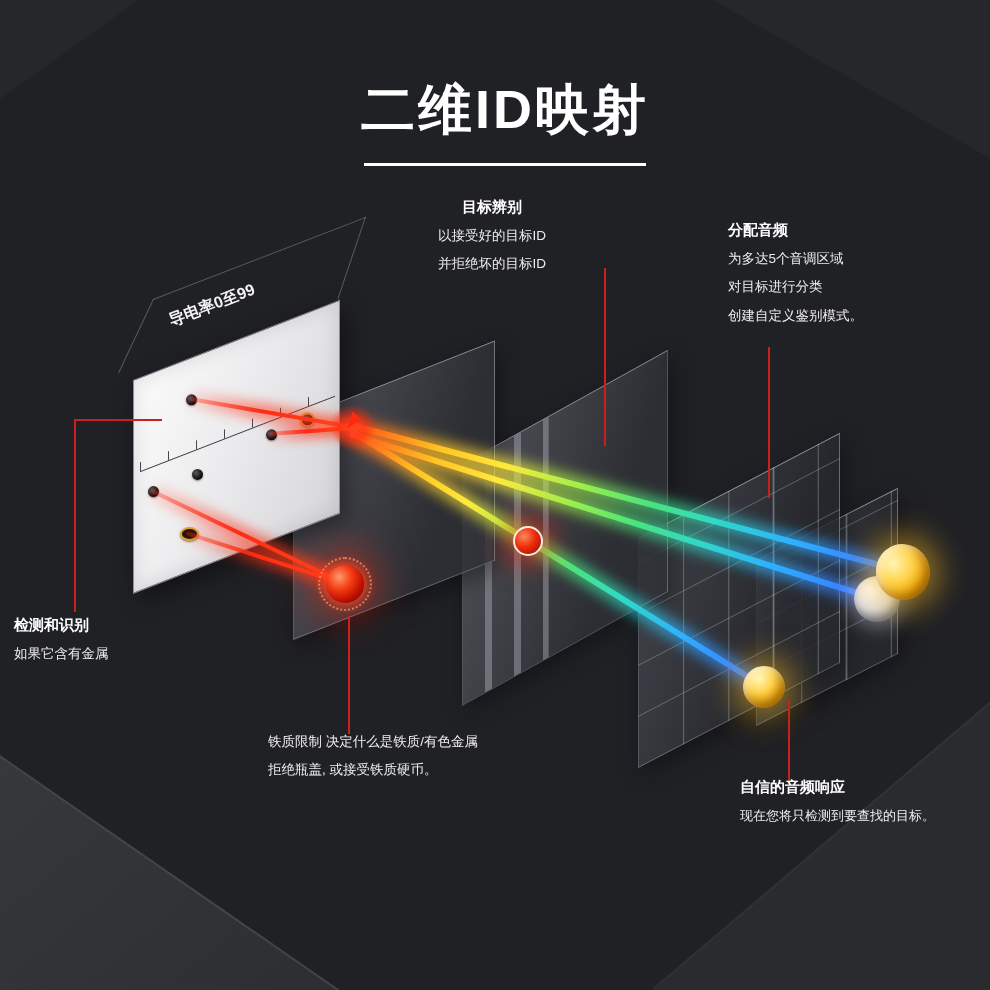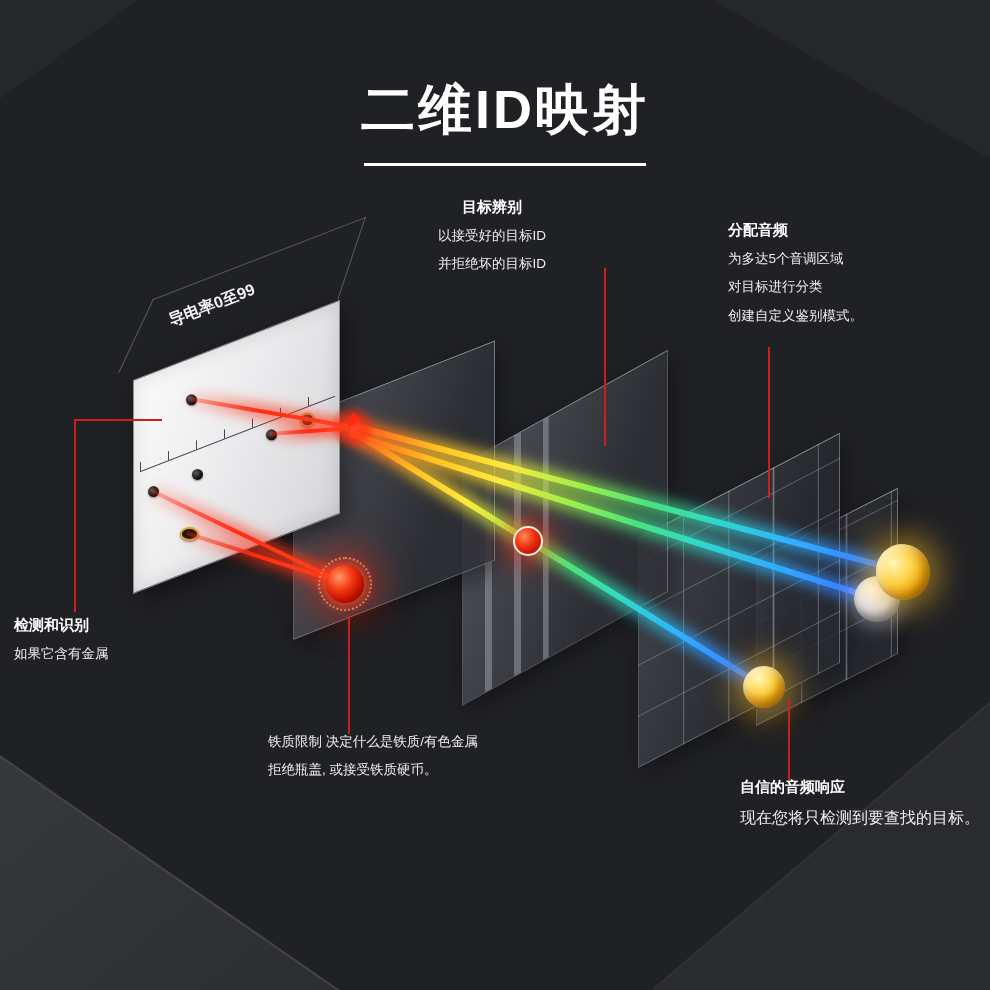--- a/index.html
+++ b/index.html
@@ -200,16 +200,16 @@
     <p>如果它含有金属</p>
   </div>
 
   <div class="note" style="left:268px;top:732px;width:330px">
     <p>铁质限制 决定什么是铁质/有色金属</p>
     <p>拒绝瓶盖, 或接受铁质硬币。</p>
   </div>
 
   <div class="note" style="left:740px;top:778px;width:240px">
     <h3>自信的音频响应</h3>
-    <p style="font-size:16px">现在您将只检测到要查找的目标。</p>
+    <p style="font-size:13px">现在您将只检测到要查找的目标。</p>
   </div>
 
 </div>
 
 </body></html>

